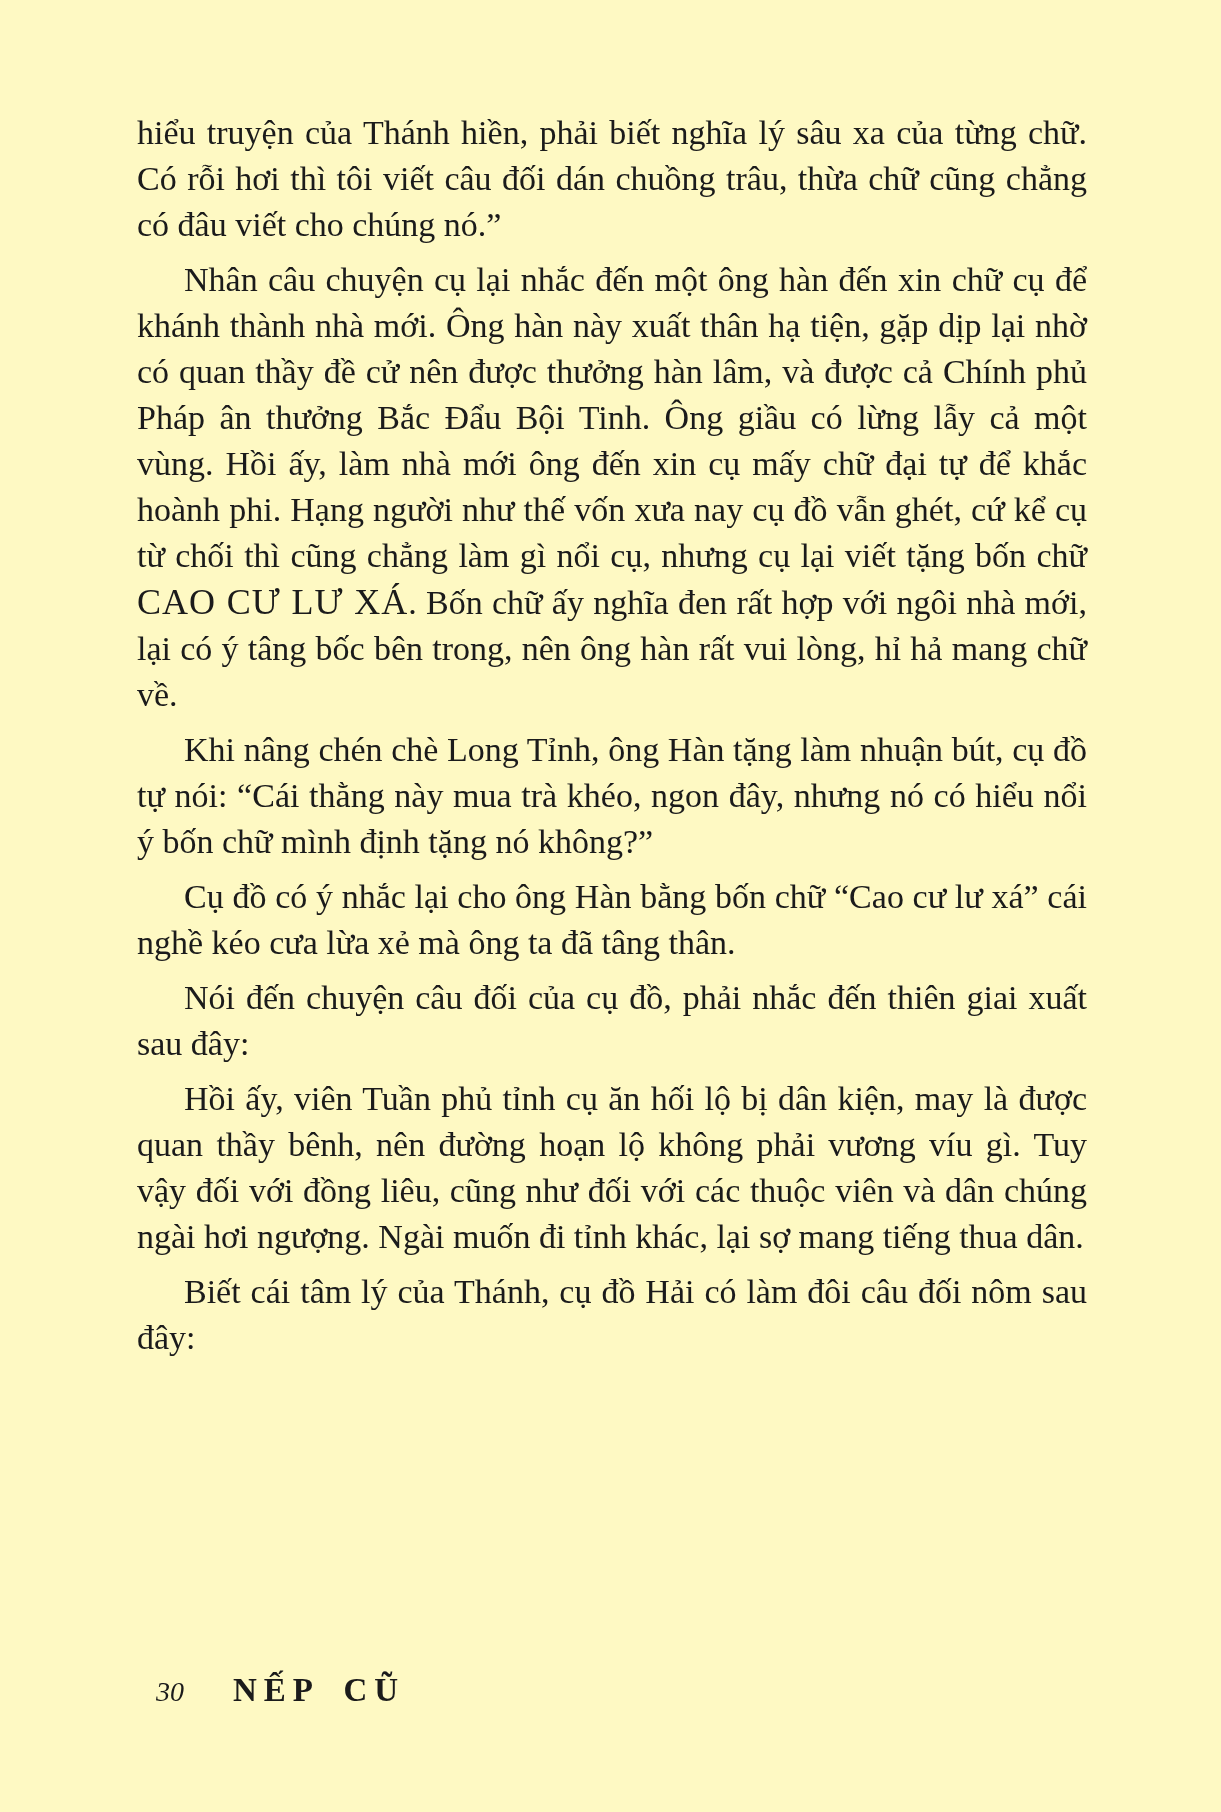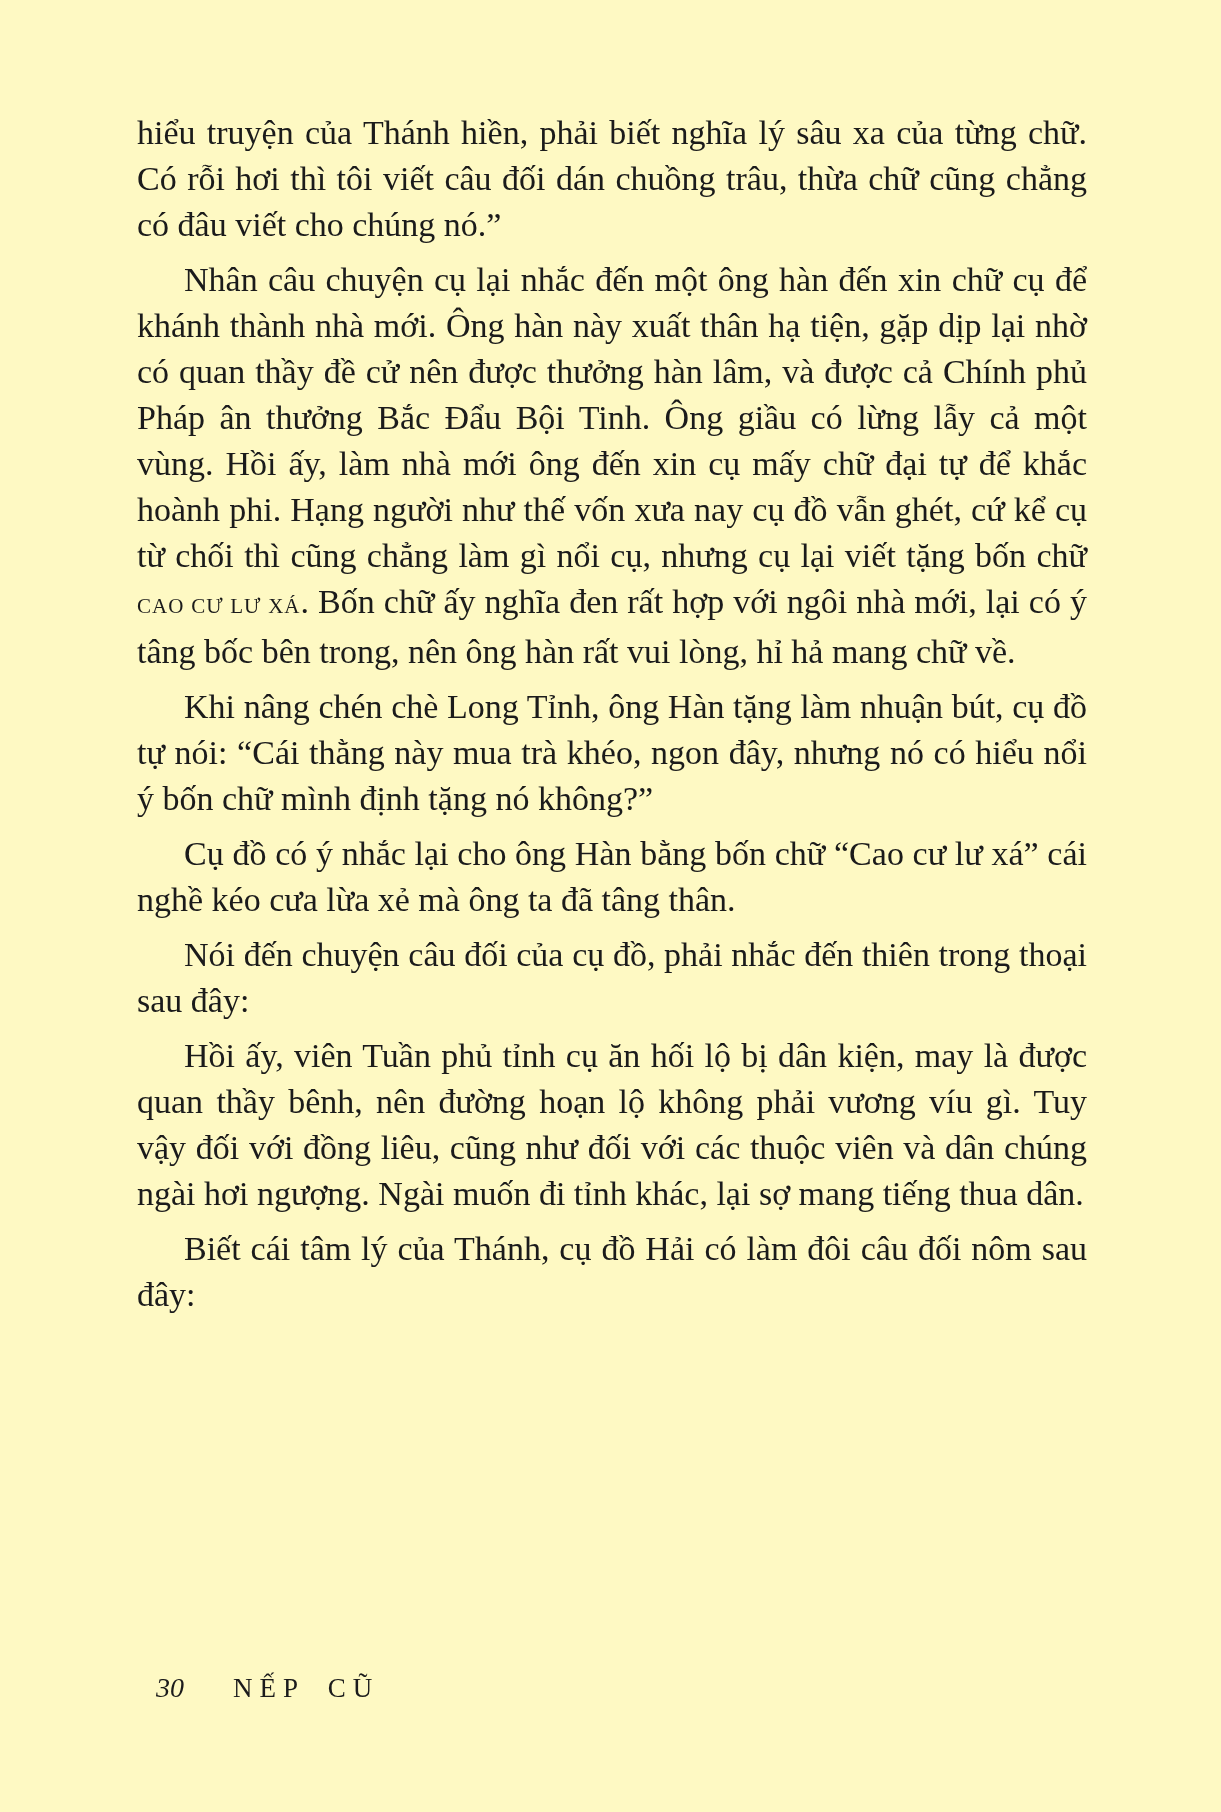--- a/index.html
+++ b/index.html
@@ -28,21 +28,21 @@
   }
   .text-block p {
     margin: 0 0 9px 0;
     text-indent: 47px;
     hyphens: none;
   }
   .text-block p.no-indent {
     text-indent: 0;
   }
   .caps-phrase {
-    font-size: 21px;
+    font-size: 36px;
     letter-spacing: 1px;
   }
   .couplet {
     margin: 16px 0 0 180px;
     font-style: italic;
     font-size: 34px;
     line-height: 51px;
     text-align: left;
   }
   .footer {
@@ -50,41 +50,42 @@
     left: 156px;
     top: 1672px;
     font-size: 28px;
     white-space: nowrap;
   }
   .page-number {
     font-style: italic;
   }
   .running-title {
     margin-left: 42px;
-    font-size: 27px;
+    font-size: 33px;
     letter-spacing: 7px;
     word-spacing: 10px;
+    font-weight: bold;
   }
 </style>
 </head>
 <body>
 
 <div class="page">
 
   <div class="text-block">
 
     <p class="no-indent">hiểu truyện của Thánh hiền, phải biết nghĩa lý sâu xa của từng chữ. Có rỗi hơi thì tôi viết câu đối dán chuồng trâu, thừa chữ cũng chẳng có đâu viết cho chúng nó.”</p>
 
     <p><span>Nhân câu chuyện cụ lại nhắc đến một ông hàn đến xin chữ cụ để khánh thành nhà mới. Ông hàn này xuất thân hạ tiện, gặp dịp lại nhờ có quan thầy đề cử nên được thưởng hàn lâm, và được cả Chính phủ Pháp ân thưởng Bắc Đẩu Bội Tinh. Ông giầu có lừng lẫy cả một vùng. Hồi ấy, làm nhà mới ông đến xin cụ mấy chữ đại tự để khắc hoành phi. Hạng người như thế vốn xưa nay cụ đồ vẫn ghét, cứ kể cụ từ chối thì cũng chẳng làm gì nổi cụ, nhưng cụ lại viết tặng bốn chữ </span><span class="caps-phrase">CAO CƯ LƯ XÁ</span><span>. Bốn chữ ấy nghĩa đen rất hợp với ngôi nhà mới, lại có ý tâng bốc bên trong, nên ông hàn rất vui lòng, hỉ hả mang chữ về.</span></p>
 
     <p>Khi nâng chén chè Long Tỉnh, ông Hàn tặng làm nhuận bút, cụ đồ tự nói: “Cái thằng này mua trà khéo, ngon đây, nhưng nó có hiểu nổi ý bốn chữ mình định tặng nó không?”</p>
 
     <p>Cụ đồ có ý nhắc lại cho ông Hàn bằng bốn chữ “Cao cư lư xá” cái nghề kéo cưa lừa xẻ mà ông ta đã tâng thân.</p>
 
-    <p>Nói đến chuyện câu đối của cụ đồ, phải nhắc đến thiên trong thoại sau đây:</p>
+    <p>Nói đến chuyện câu đối của cụ đồ, phải nhắc đến thiên giai xuất sau đây:</p>
 
     <p>Hồi ấy, viên Tuần phủ tỉnh cụ ăn hối lộ bị dân kiện, may là được quan thầy bênh, nên đường hoạn lộ không phải vương víu gì. Tuy vậy đối với đồng liêu, cũng như đối với các thuộc viên và dân chúng ngài hơi ngượng. Ngài muốn đi tỉnh khác, lại sợ mang tiếng thua dân.</p>
 
     <p>Biết cái tâm lý của Thánh, cụ đồ Hải có làm đôi câu đối nôm sau đây:</p>
 
     <div class="couplet">
     </div>
 
   </div>
 

